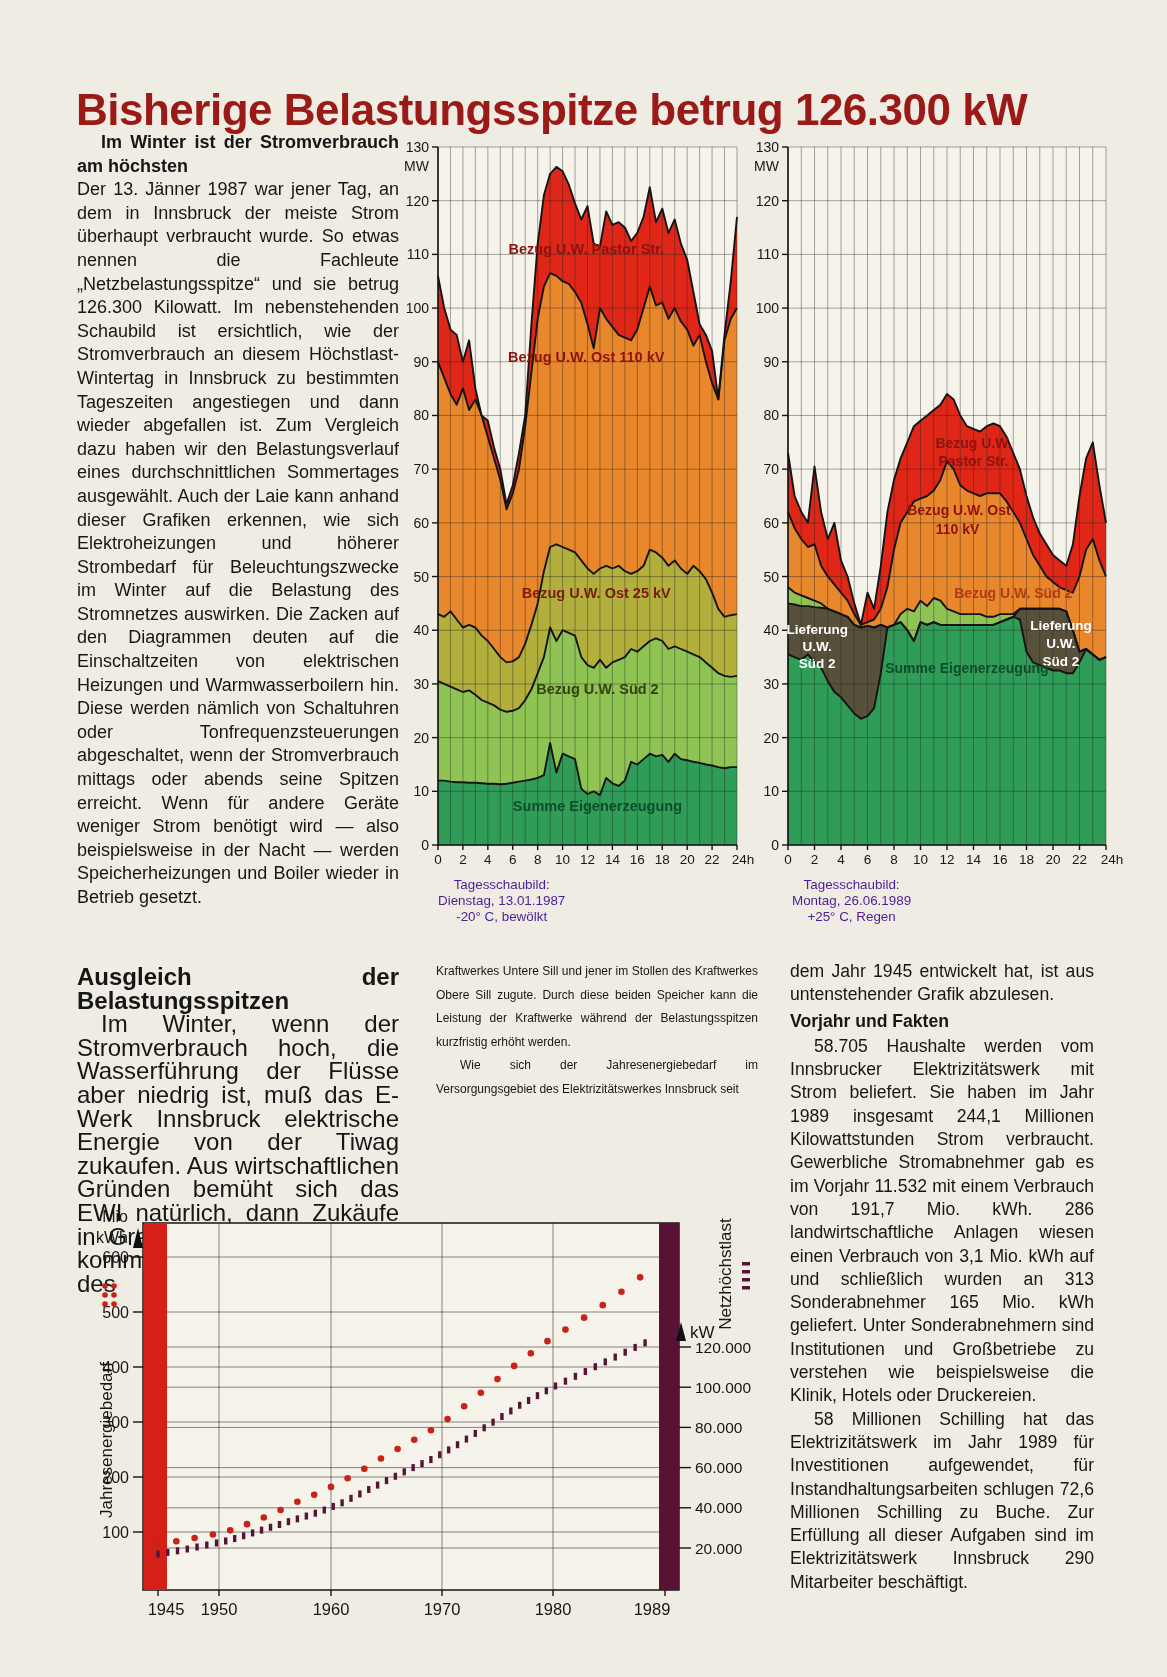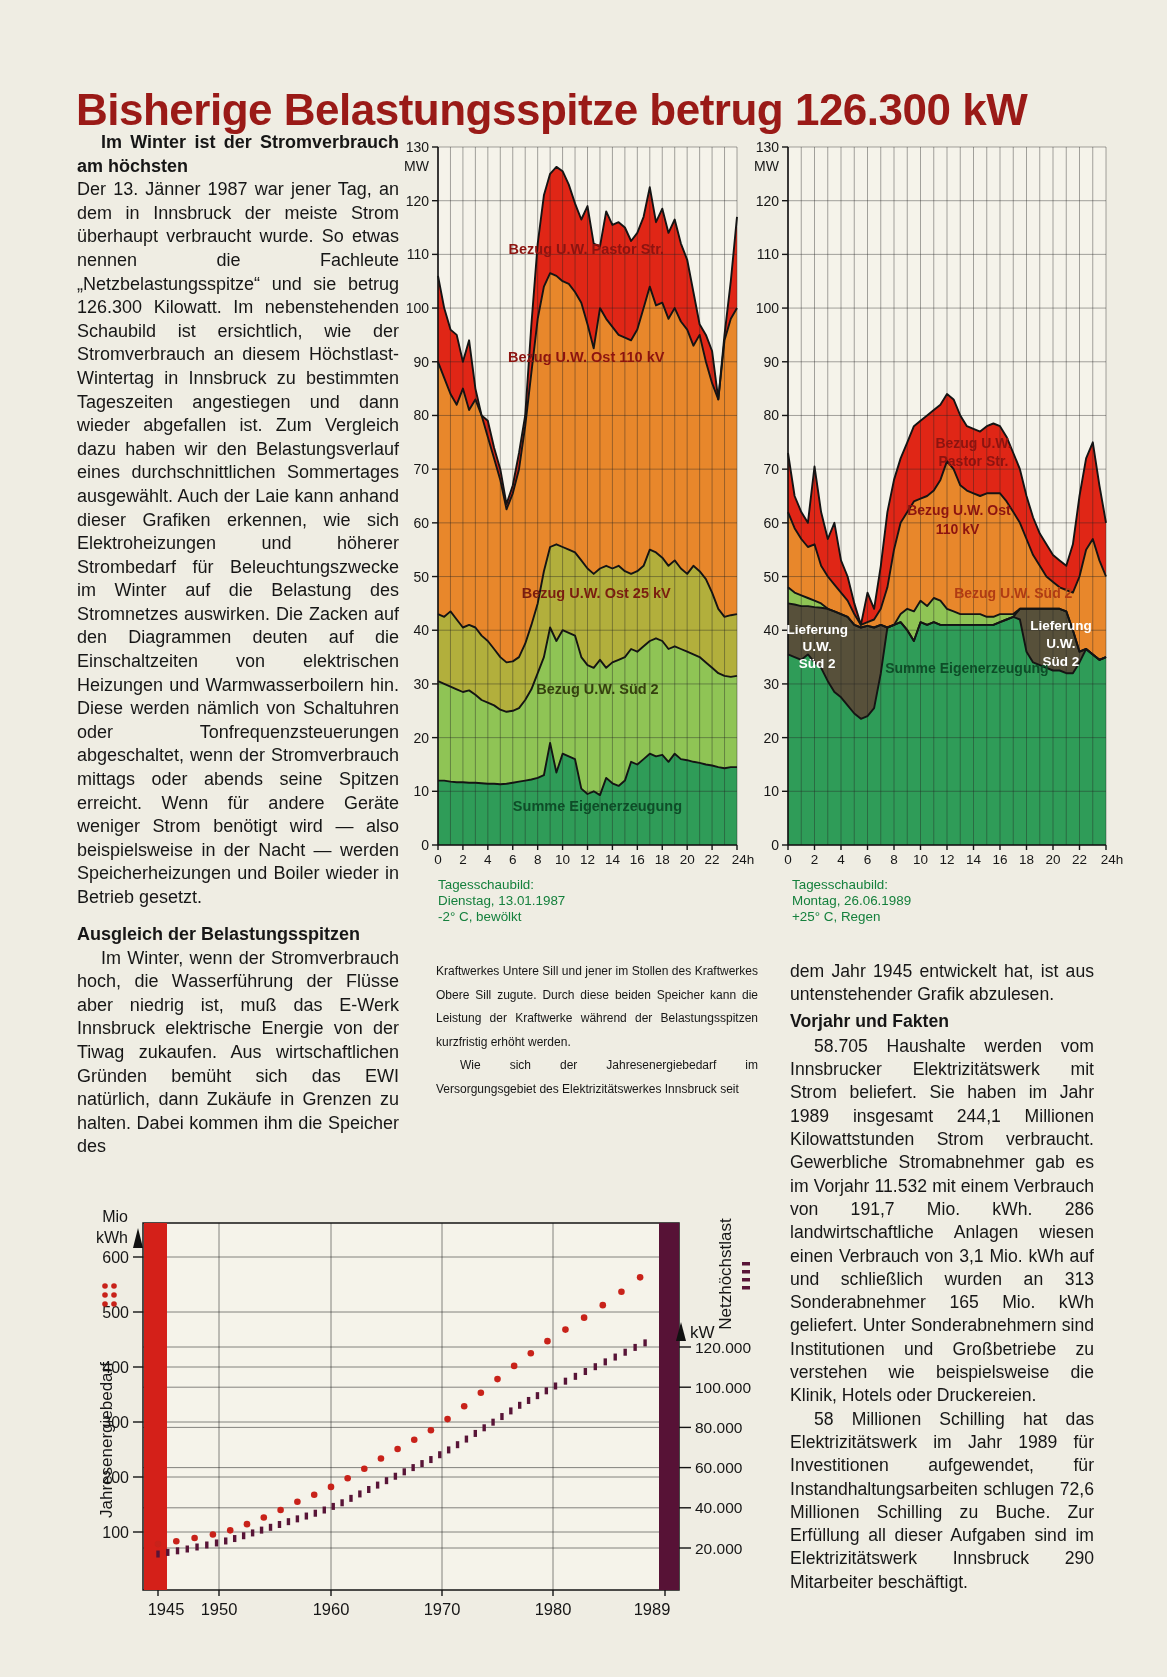--- a/index.html
+++ b/index.html
@@ -5,28 +5,28 @@
   html,body{margin:0;padding:0;}
   body{font-family:"Liberation Sans","DejaVu Sans",sans-serif;background:#d8d6cc;}
   .page{position:relative;width:1167px;height:1677px;background:#efede3;overflow:hidden;}
   .headline{position:absolute;left:76px;top:56px;width:1080px;font-size:44px;font-weight:bold;
             color:#9a1a17;letter-spacing:-0.5px;white-space:nowrap;}
   .col{position:absolute;text-align:justify;color:#161616;}
   .col p{margin:0;}
   .col h2{margin:0;font-size:inherit;line-height:inherit;font-weight:bold;text-align:justify;}
   .c1{left:77px;top:131px;width:322px;font-size:18px;line-height:23.6px;}
   .c1 h2{text-indent:24px;}
-  .c2{left:77px;top:923px;width:322px;font-size:18px;line-height:23.6px;}
+  .c2{left:77px;top:965px;width:322px;font-size:24px;line-height:23.6px;}
   .c2 p{text-indent:24px;}
   .c3{left:436px;top:960px;width:322px;font-size:12px;line-height:23.6px;}
   .c3 p.ind{text-indent:24px;}
   .c4{left:790px;top:960px;width:304px;font-size:17.6px;line-height:23.3px;}
   .c4 p.ind{text-indent:24px;}
   .c4 h2{margin:3px 0 2px 0;}
-  .caption{position:absolute;font-size:13.4px;line-height:16px;color:#15803d;text-align:left;}
+  .caption{position:absolute;font-size:13.4px;line-height:16px;color:#4c1d95;text-align:center;}
   svg{position:absolute;left:0;top:0;pointer-events:none;}
 </style>
 </head>
 <body>
 
 <div class="page">
   <h1 class="headline">Bisherige Belastungsspitze betrug 126.300 kW</h1>
 
   <section class="col c1">
     <h2>Im Winter ist der Stromverbrauch am höchsten</h2>
@@ -46,21 +46,21 @@
   <section class="col c4">
     <p>dem Jahr 1945 entwickelt hat, ist aus untenstehender Grafik abzulesen.</p>
     <h2>Vorjahr und Fakten</h2>
     <p class="ind">58.705 Haushalte werden vom Innsbrucker Elektrizitätswerk mit Strom beliefert. Sie haben im Jahr 1989 insgesamt 244,1 Millionen Kilowattstunden Strom verbraucht. Gewerbliche Stromabnehmer gab es im Vorjahr 11.532 mit einem Verbrauch von 191,7 Mio. kWh. 286 landwirtschaftliche Anlagen wiesen einen Verbrauch von 3,1 Mio. kWh auf und schließlich wurden an 313 Sonderabnehmer 165 Mio. kWh geliefert. Unter Sonderabnehmern sind Institutionen und Großbetriebe zu verstehen wie beispielsweise die Klinik, Hotels oder Druckereien.</p>
     <p class="ind">58 Millionen Schilling hat das Elektrizitätswerk im Jahr 1989 für Investitionen aufgewendet, für Instandhaltungsarbeiten schlugen 72,6 Millionen Schilling zu Buche. Zur Erfüllung all dieser Aufgaben sind im Elektrizitätswerk Innsbruck 290 Mitarbeiter beschäftigt.</p>
   </section>
 
   <div class="caption" style="left:438px;top:877px;">
     <div>Tagesschaubild:</div>
     <div>Dienstag, 13.01.1987</div>
-    <div>-2° C, bewölkt</div>
+    <div>-20° C, bewölkt</div>
   </div>
   <div class="caption" style="left:792px;top:877px;">
     <div>Tagesschaubild:</div>
     <div>Montag, 26.06.1989</div>
     <div>+25° C, Regen</div>
   </div>
 
   <svg id="charts-svg" width="1167" height="1677" viewBox="0 0 1167 1677">
       <g>
         <rect x="438" y="147" width="299" height="698" fill="#f5f3ea"></rect>

